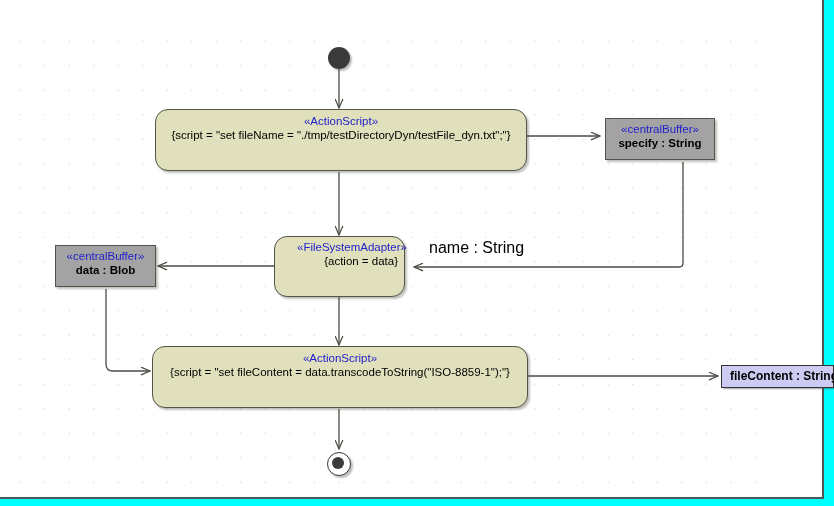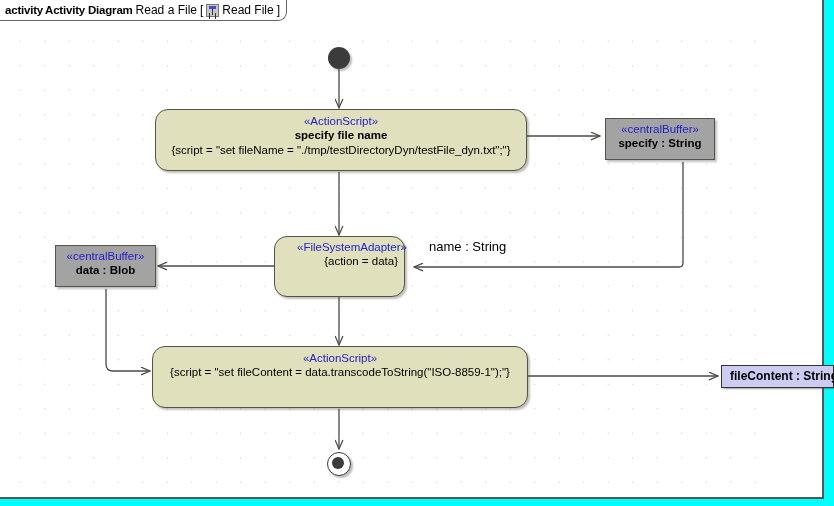--- a/index.html
+++ b/index.html
@@ -190,21 +190,21 @@
     position: absolute;
     left: 4.2px; top: 4.2px;
     width: 12px; height: 12px;
     border-radius: 50%;
     background: #3b3b3b;
   }
 
   
   .edge-label {
     position: absolute;
-    font-size: 13px;
+    font-size: 16px;
     color: #000000;
     white-space: nowrap;
     z-index: 4;
     padding-left: 18px;
   }
 </style>
 </head>
 <body>
 
 <div id="page">
@@ -238,21 +238,20 @@
 
         <path d="M339,409 L339,449" marker-end="url(#arr)"></path>
       </g>
     </svg>
 
     <div id="initial-node"></div>
     <div id="final-node"></div>
 
     <div class="node action" id="n-specify" style="left:155px; top:109px; width:372px; height:62px;">
       <div class="stereotype">«ActionScript»</div>
-      <div class="nodename">specify file name</div>
       <div class="body-expr">{script = "set fileName = "./tmp/testDirectoryDyn/testFile_dyn.txt";"}</div>
     </div>
 
     <div class="node buffer" id="n-filename-buf" style="left:605px; top:118px; width:110px; height:42px;">
       <div class="stereotype">«centralBuffer»</div>
       <div class="nodename">specify : String</div>
     </div>
 
     <div class="node action" id="n-readfile" style="left:274px; top:236px; width:131px; height:61px; padding:3px 6px 4px 22px;">
       <div class="stereotype">«FileSystemAdapter»</div>
@@ -270,23 +269,14 @@
     </div>
 
     <div class="edge-label" style="left:411px; top:239px;">name : String</div>
 
   </div>
 
   <div class="node selected-pin" id="n-filecontent" style="left:721px; top:365px; width:113px; height:23px;">
     <div class="pin-label">fileContent : String</div>
   </div>
 
-  <div id="title-tab">
-    <span class="kw kw-a">activity</span>
-    <span class="kw">Activity Diagram</span>
-    <span class="plain">Read a File</span>
-    <span class="brk">[</span>
-    <span class="tab-icon"></span>
-    <span>Read File</span>
-    <span class="brk">]</span>
-  </div>
 
 </div>
 
 </body></html>

